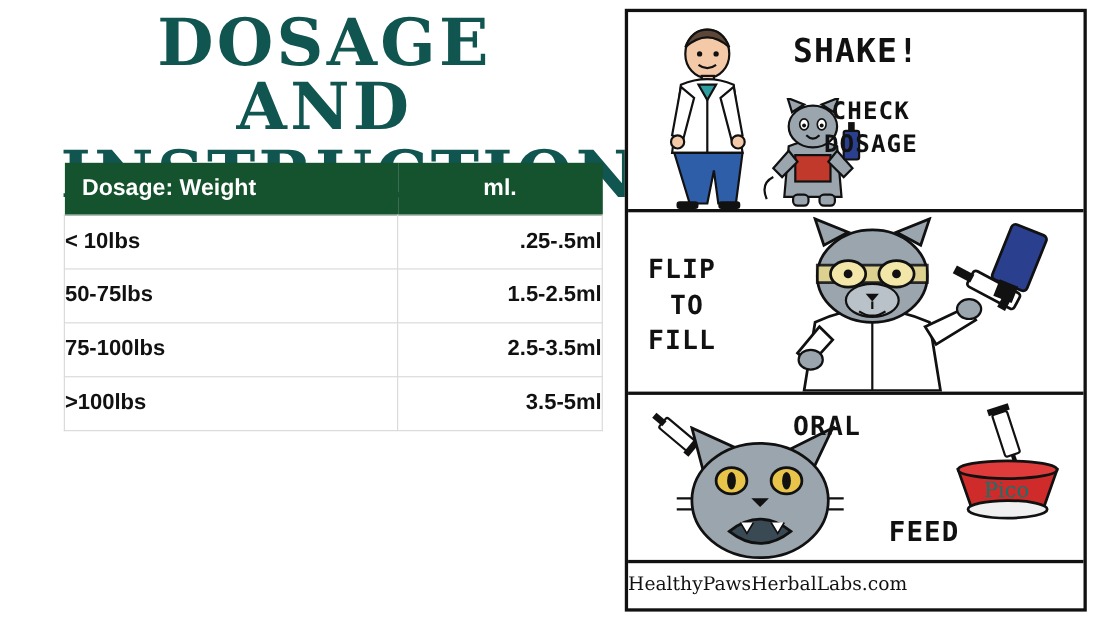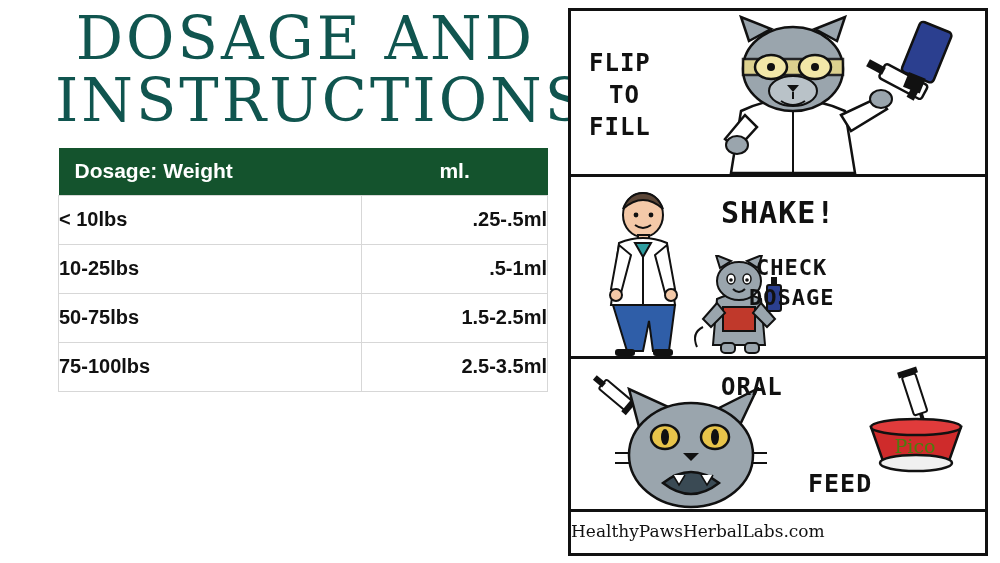--- a/index.html
+++ b/index.html
@@ -19,24 +19,24 @@
   
   #left-panel {
     position: absolute;
     left: 0; top: 0;
     width: 560px; height: 563px;
   }
   #title-block {
     position: absolute;
     left: 55px; top: 10px;
     width: 480px;
-    text-align: right;
+    text-align: center;
     color: #10554f;
     font-family: "DejaVu Serif", serif;
-    font-weight: normal;
+    font-weight: bold;
     letter-spacing: 3px;
     line-height: 0.98;
   }
   #title-line1 {
     font-size: 59px;
     display: block;
   }
   #title-line2 {
     font-size: 59px;
     display: block;
@@ -126,21 +126,21 @@
   #txt-fill { left: 18px; top: 102px; font-size: 24px; }
   #txt-oral { left: 150px; top: 14px; font-size: 24px; }
   #txt-feed { left: 225px; top: 110px; font-size: 25px; margin-left: 12px; }
   #bowl-label {
     position: absolute;
     left: 296px; top: 76px;
     width: 96px;
     text-align: center;
     font-family: "DejaVu Serif", serif;
     font-size: 19px;
-    color: #4d7c0f;
+    color: #0f766e;
   }
   svg { display: block; }
   .art { position: absolute; }
 </style>
 </head>
 <body>
 
 <div id="page">
 
   <div id="left-panel">
@@ -156,80 +156,36 @@
           <th class="col-weight">Dosage: Weight</th>
           <th class="col-ml">ml.</th>
         </tr>
       </thead>
       <tbody>
         <tr>
           <td class="cell-weight"> &lt; 10lbs</td>
           <td class="cell-ml">.25-.5ml</td>
         </tr>
         <tr>
-          <td class="cell-weight">10-25lbs</td>
-          <td class="cell-ml">.5-1ml</td>
-        </tr>
-        <tr>
           <td class="cell-weight">50-75lbs</td>
           <td class="cell-ml">1.5-2.5ml</td>
         </tr>
         <tr>
           <td class="cell-weight">75-100lbs</td>
           <td class="cell-ml">2.5-3.5ml</td>
+        </tr>
+        <tr>
+          <td class="cell-weight">&gt;100lbs</td>
+          <td class="cell-ml">3.5-5ml</td>
         </tr>
       </tbody>
     </table>
   </div>
 
   <div id="comic">
-
-    <div class="panel" id="panel-2">
-      <svg class="art" style="left:130px; top:4px;" width="270" height="160" viewBox="0 0 270 160">
-
-        <path d="M40 96 q50 -24 104 0 l10 62 h-124z" fill="#ffffff" stroke="#111" stroke-width="2.5"></path>
-        <path d="M92 92 l0 66" stroke="#111" stroke-width="2" fill="none"></path>
-
-        <ellipse cx="92" cy="54" rx="50" ry="42" fill="#9aa5ad" stroke="#111" stroke-width="2.5"></ellipse>
-        <path d="M48 26 l-8 -24 l30 12z" fill="#9aa5ad" stroke="#111" stroke-width="2.5"></path>
-        <path d="M136 26 l8 -24 l-30 12z" fill="#9aa5ad" stroke="#111" stroke-width="2.5"></path>
-
-        <path d="M42 44 h100 v16 h-100z" fill="#e8d98a" stroke="#111" stroke-width="2.5" opacity="0.85"></path>
-        <ellipse cx="70" cy="52" rx="16" ry="12" fill="#f2e7a8" stroke="#111" stroke-width="2.5"></ellipse>
-        <ellipse cx="114" cy="52" rx="16" ry="12" fill="#f2e7a8" stroke="#111" stroke-width="2.5"></ellipse>
-        <circle cx="70" cy="52" r="4" fill="#111"></circle>
-        <circle cx="114" cy="52" r="4" fill="#111"></circle>
-
-        <ellipse cx="92" cy="76" rx="24" ry="15" fill="#b9c2c8" stroke="#111" stroke-width="2"></ellipse>
-        <path d="M86 70 h12 l-6 7z" fill="#111"></path>
-        <path d="M92 77 v7" stroke="#111" stroke-width="2"></path>
-        <path d="M80 86 q12 8 24 0" stroke="#111" stroke-width="2" fill="none"></path>
-
-        <path d="M140 100 l38 -18 l8 12 l-36 22z" fill="#ffffff" stroke="#111" stroke-width="2.5"></path>
-        <path d="M44 100 l-20 24 l12 10 l20 -22z" fill="#ffffff" stroke="#111" stroke-width="2.5"></path>
-
-        <ellipse cx="180" cy="84" rx="11" ry="9" fill="#9aa5ad" stroke="#111" stroke-width="2"></ellipse>
-        <ellipse cx="36" cy="130" rx="11" ry="9" fill="#9aa5ad" stroke="#111" stroke-width="2"></ellipse>
-
-        <g transform="rotate(28 196 70)">
-          <rect x="176" y="56" width="48" height="16" rx="3" fill="#ffffff" stroke="#111" stroke-width="2.5"></rect>
-          <rect x="210" y="52" width="8" height="24" fill="#111"></rect>
-          <rect x="160" y="60" width="18" height="8" fill="#111"></rect>
-        </g>
-
-        <g transform="rotate(22 224 44)">
-          <rect x="206" y="10" width="34" height="54" rx="4" fill="#2b3f8f" stroke="#111" stroke-width="2.5"></rect>
-          <rect x="214" y="62" width="18" height="16" fill="#111"></rect>
-        </g>
-      </svg>
-
-      <span class="comic-text" id="txt-flip">FLIP</span>
-      <span class="comic-text" id="txt-to">TO</span>
-      <span class="comic-text" id="txt-fill">FILL</span>
-    </div>
 
     <div class="panel" id="panel-1">
 
       <svg class="art" style="left:18px; top:8px;" width="120" height="172" viewBox="0 0 120 172">
 
         <ellipse cx="54" cy="30" rx="20" ry="22" fill="#f4c9a8" stroke="#111" stroke-width="2"></ellipse>
         <path d="M34 24 q20 -18 40 0 q-6 -16 -20 -16 q-14 0 -20 16z" fill="#5b4637" stroke="#111" stroke-width="2"></path>
         <circle cx="47" cy="30" r="2.4" fill="#111"></circle>
         <circle cx="62" cy="30" r="2.4" fill="#111"></circle>
         <path d="M46 40 q8 6 16 0" fill="none" stroke="#111" stroke-width="2"></path>
@@ -274,20 +230,64 @@
         <rect x="78" y="30" width="14" height="26" rx="2" fill="#2b3f8f" stroke="#111" stroke-width="2"></rect>
         <rect x="82" y="22" width="6" height="9" fill="#111"></rect>
 
         <rect x="32" y="88" width="14" height="10" rx="4" fill="#9aa5ad" stroke="#111" stroke-width="2"></rect>
         <rect x="56" y="88" width="14" height="10" rx="4" fill="#9aa5ad" stroke="#111" stroke-width="2"></rect>
       </svg>
 
       <span class="comic-text" id="txt-shake">SHAKE!</span>
       <span class="comic-text" id="txt-check">CHECK</span>
       <span class="comic-text" id="txt-dosage">DOSAGE</span>
+    </div>
+
+    <div class="panel" id="panel-2">
+      <svg class="art" style="left:130px; top:4px;" width="270" height="160" viewBox="0 0 270 160">
+
+        <path d="M40 96 q50 -24 104 0 l10 62 h-124z" fill="#ffffff" stroke="#111" stroke-width="2.5"></path>
+        <path d="M92 92 l0 66" stroke="#111" stroke-width="2" fill="none"></path>
+
+        <ellipse cx="92" cy="54" rx="50" ry="42" fill="#9aa5ad" stroke="#111" stroke-width="2.5"></ellipse>
+        <path d="M48 26 l-8 -24 l30 12z" fill="#9aa5ad" stroke="#111" stroke-width="2.5"></path>
+        <path d="M136 26 l8 -24 l-30 12z" fill="#9aa5ad" stroke="#111" stroke-width="2.5"></path>
+
+        <path d="M42 44 h100 v16 h-100z" fill="#e8d98a" stroke="#111" stroke-width="2.5" opacity="0.85"></path>
+        <ellipse cx="70" cy="52" rx="16" ry="12" fill="#f2e7a8" stroke="#111" stroke-width="2.5"></ellipse>
+        <ellipse cx="114" cy="52" rx="16" ry="12" fill="#f2e7a8" stroke="#111" stroke-width="2.5"></ellipse>
+        <circle cx="70" cy="52" r="4" fill="#111"></circle>
+        <circle cx="114" cy="52" r="4" fill="#111"></circle>
+
+        <ellipse cx="92" cy="76" rx="24" ry="15" fill="#b9c2c8" stroke="#111" stroke-width="2"></ellipse>
+        <path d="M86 70 h12 l-6 7z" fill="#111"></path>
+        <path d="M92 77 v7" stroke="#111" stroke-width="2"></path>
+        <path d="M80 86 q12 8 24 0" stroke="#111" stroke-width="2" fill="none"></path>
+
+        <path d="M140 100 l38 -18 l8 12 l-36 22z" fill="#ffffff" stroke="#111" stroke-width="2.5"></path>
+        <path d="M44 100 l-20 24 l12 10 l20 -22z" fill="#ffffff" stroke="#111" stroke-width="2.5"></path>
+
+        <ellipse cx="180" cy="84" rx="11" ry="9" fill="#9aa5ad" stroke="#111" stroke-width="2"></ellipse>
+        <ellipse cx="36" cy="130" rx="11" ry="9" fill="#9aa5ad" stroke="#111" stroke-width="2"></ellipse>
+
+        <g transform="rotate(28 196 70)">
+          <rect x="176" y="56" width="48" height="16" rx="3" fill="#ffffff" stroke="#111" stroke-width="2.5"></rect>
+          <rect x="210" y="52" width="8" height="24" fill="#111"></rect>
+          <rect x="160" y="60" width="18" height="8" fill="#111"></rect>
+        </g>
+
+        <g transform="rotate(22 224 44)">
+          <rect x="206" y="10" width="34" height="54" rx="4" fill="#2b3f8f" stroke="#111" stroke-width="2.5"></rect>
+          <rect x="214" y="62" width="18" height="16" fill="#111"></rect>
+        </g>
+      </svg>
+
+      <span class="comic-text" id="txt-flip">FLIP</span>
+      <span class="comic-text" id="txt-to">TO</span>
+      <span class="comic-text" id="txt-fill">FILL</span>
     </div>
 
     <div class="panel" id="panel-3">
 
       <svg class="art" style="left:14px; top:8px;" width="60" height="60" viewBox="0 0 60 60">
         <g transform="rotate(40 30 30)">
           <rect x="12" y="22" width="34" height="12" rx="2" fill="#ffffff" stroke="#111" stroke-width="2"></rect>
           <rect x="44" y="19" width="6" height="18" fill="#111"></rect>
           <rect x="2" y="25" width="12" height="6" fill="#111"></rect>
         </g>

